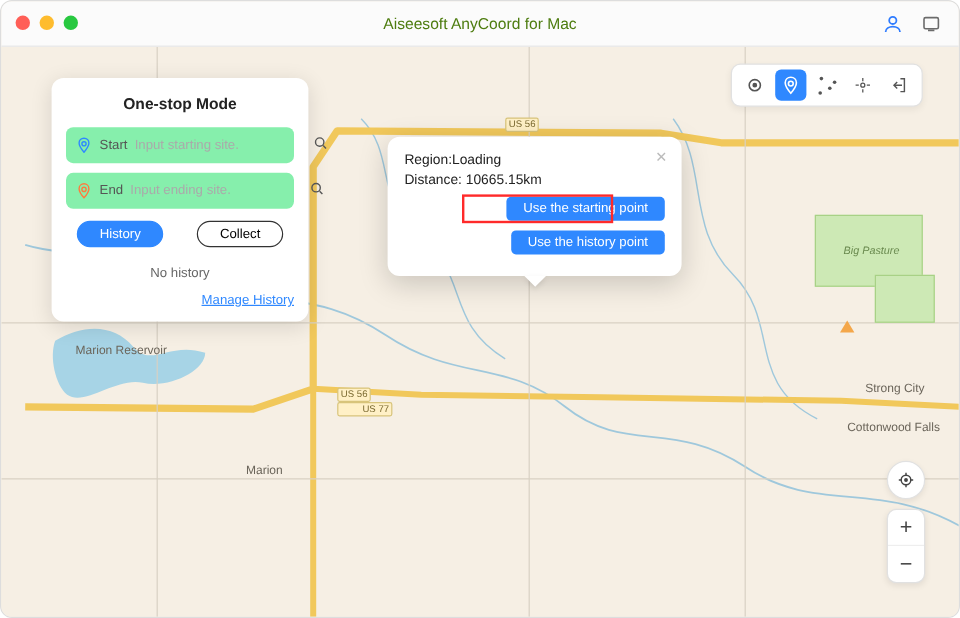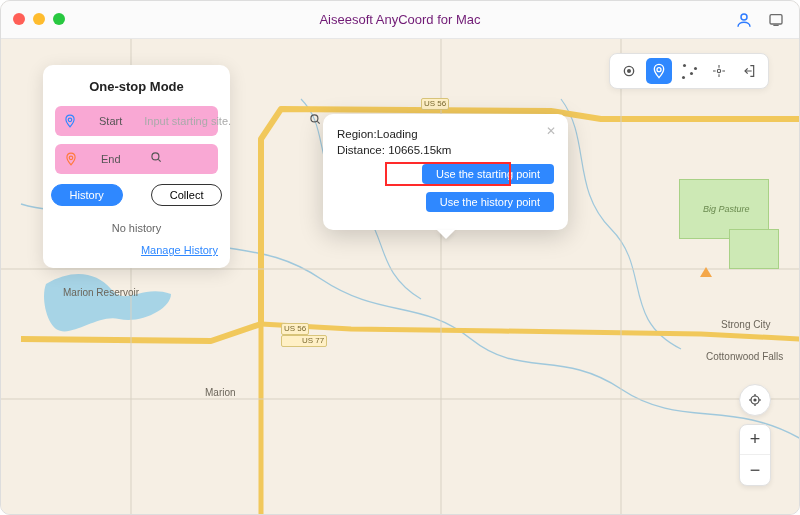--- a/index.html
+++ b/index.html
@@ -15,21 +15,21 @@
   .titlebar {
     position: absolute; top:0; left:0; right:0; height: 38px;
     background: #fbfbfb;
     border-bottom: 1px solid #e7e7e7;
     display:flex; align-items:center; justify-content:center;
     z-index: 40;
   }
   .traffic { position:absolute; left:12px; top:12px; display:flex; gap:8px; }
   .tl { width:12px; height:12px; border-radius:50%; }
   .tl.red{background:#ff5f57;} .tl.yellow{background:#febc2e;} .tl.green{background:#28c840;}
-  .title { font-size:13px; color:#701a75; }
+  .title { font-size:13px; color:#4d7c0f; }
   .title-right { position:absolute; right:12px; top:8px; display:flex; gap:10px; align-items:center; }
   .icon-btn { width:22px; height:22px; display:flex; align-items:center; justify-content:center; color:#2f7cff; border-radius:4px; }
   .icon-btn.gray{ color:#6b6b6b; }
 
   
   .map {
     position:absolute; top:38px; left:0; right:0; bottom:0;
     background: #f6efe4;
     overflow:hidden;
     z-index:1;
@@ -47,26 +47,26 @@
     display:flex; gap:4px; padding:4px 6px;
     box-shadow:0 2px 6px rgba(0,0,0,0.06);
     z-index:30;
   }
   .tb-btn { width:26px; height:26px; display:flex; align-items:center; justify-content:center; border-radius:5px; color:#555; position:relative; }
   .tb-btn.active { background:#2f88ff; color:#fff; }
   .tb-dot { width:3px;height:3px;border-radius:50%; background:currentColor; position:absolute; }
 
   
   .panel {
-    position:absolute; top:64px; left:42px; width:187px;
+    position:absolute; top:64px; left:42px; width:214px;
     background:#fff; border-radius:10px; box-shadow:0 4px 18px rgba(0,0,0,0.12);
     padding:14px 12px 12px; z-index:30;
   }
   .panel h3 { text-align:center; font-size:13px; font-weight:600; margin-bottom:12px; color:#222;}
-  .field { display:flex; align-items:center; background:#f9a8d4; border-radius:6px; height:30px; padding:0 8px; margin-bottom:8px; gap:22px;}
+  .field { display:flex; align-items:center; background:#86efac; border-radius:6px; height:30px; padding:0 8px; margin-bottom:8px; gap:6px;}
   .field .ficon { width:16px; height:16px; display:flex; align-items:center; justify-content:center;}
   .field .flabel { font-size:11px; color:#555; width:26px;}
   .field input { flex:1; border:none; background:transparent; outline:none; font-size:11px; color:#333;}
   .field input::placeholder{color:#aaa;}
   .field .search { color:#555; }
   .btn-row { display:flex; justify-content:center; gap:28px; margin-top:10px;}
   .pill { font-size:11px; padding:4px 18px; border-radius:14px; border:1px solid #333; background:#fff; cursor:pointer;}
   .pill.primary { background:#2f88ff; color:#fff; border-color:#2f88ff;}
   .nohist { text-align:center; font-size:11px; color:#666; margin-top:16px;}
   .manage { display:block; text-align:right; font-size:11px; color:#2f88ff; text-decoration:underline; margin-top:10px;}
@@ -216,20 +216,21 @@
     </div>
 
     <div class="field">
       <span class="ficon">
         <svg width="14" height="14" viewBox="0 0 24 24" fill="none" stroke="#ff7a3d" stroke-width="2">
             <circle cx="12" cy="10" r="3"></circle>
             <path d="M12 2c-4 0-7 3-7 7 0 5 7 13 7 13s7-8 7-13c0-4-3-7-7-7z"></path>
           </svg>
       </span>
       <span class="flabel">End</span>
+      <input placeholder="Input ending site." style="">
       <span class="search">
         <svg width="14" height="14" viewBox="0 0 24 24" fill="none" stroke="currentColor" stroke-width="2">
             <circle cx="11" cy="11" r="6"></circle>
             <path d="M20 20l-4-4"></path>
           </svg>
       </span>
     </div>
 
     <div class="btn-row">
       <button class="pill primary">History</button>

